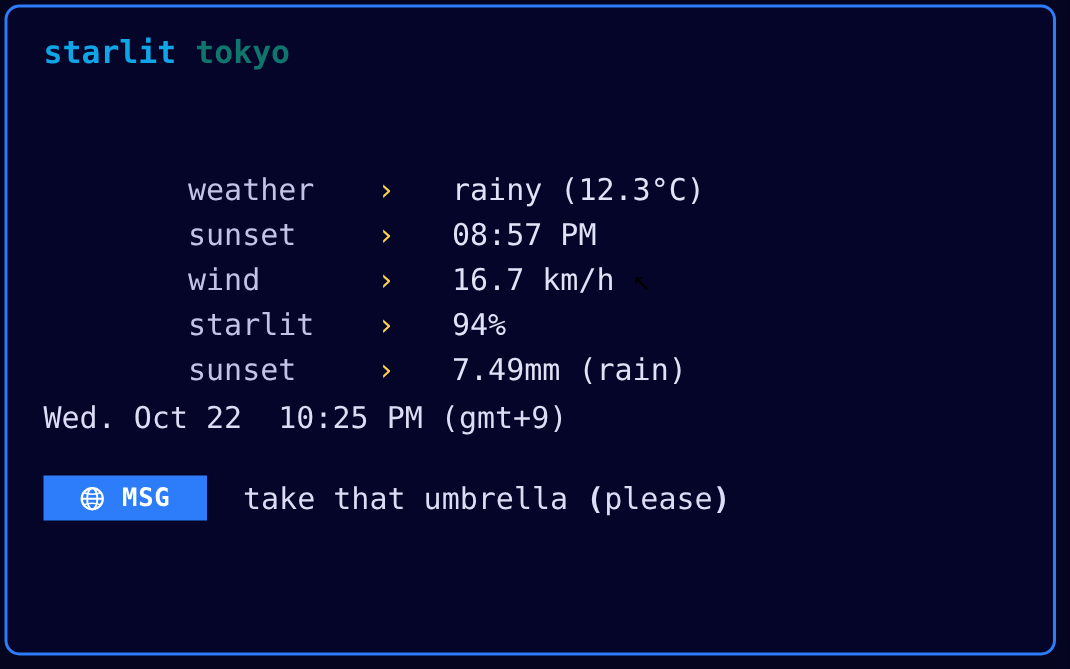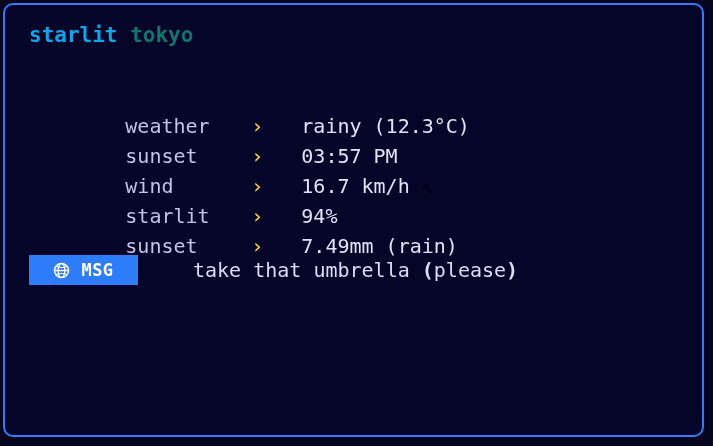--- a/index.html
+++ b/index.html
@@ -89,21 +89,20 @@
     color: #dcdcf4;
     white-space: pre;
   }
 
   
   .msgline {
     margin-top: 24px;
     display: flex;
     align-items: center;
     height: 30px;
-    gap: 41px;
   }
   .badge {
     width: 109px;
     height: 30px;
     background: #2d7dfa;
     display: flex;
     align-items: center;
     justify-content: center;
     gap: 11px;
     box-sizing: border-box;
@@ -114,21 +113,21 @@
     display: block;
   }
   .badge .badge-text {
     color: #ffffff;
     font-size: 17px;
     font-weight: bold;
     letter-spacing: 0.5px;
     line-height: 1;
   }
   .msgtext {
-    margin-left: 14px;
+    margin-left: 24px;
     font-size: 20px;
     line-height: 30px;
     color: #dcdcf4;
     white-space: pre;
   }
   .msgtext b { font-weight: bold; }
 </style>
 </head>
 <body>
 
@@ -138,37 +137,38 @@
     <div class="title"><span class="brand">starlit</span><span> </span><span class="city">tokyo</span></div>
 
 
     <div class="rows">
 
       <div class="row">
         <span class="label">weather</span><span class="chev">›</span><span class="value">rainy (12.3°C)</span>
       </div>
 
       <div class="row">
-        <span class="label">sunset</span><span class="chev">›</span><span class="value">03:57 PM</span>
+        <span class="label">sunset</span><span class="chev">›</span><span class="value">08:57 PM</span>
       </div>
 
       <div class="row">
         <span class="label">wind</span><span class="chev">›</span><span class="value">16.7 km/h </span><span class="arrow">↖</span>
       </div>
 
       <div class="row">
         <span class="label">starlit</span><span class="chev">›</span><span class="value">94%</span>
       </div>
 
       <div class="row">
         <span class="label">sunset</span><span class="chev">›</span><span class="value">7.49mm (rain)</span>
       </div>
 
     </div>
 
+    <div class="timestamp">Wed. Oct 22  10:25 PM (gmt+9)</div>
 
     <div class="msgline">
       <div class="badge">
         <svg class="globe" viewBox="0 0 20 20">
           <circle cx="10" cy="10" r="8.3" fill="none" stroke="#ffffff" stroke-width="1.7"></circle>
           <ellipse cx="10" cy="10" rx="4" ry="8.3" fill="none" stroke="#ffffff" stroke-width="1.5"></ellipse>
           <line x1="1.7" y1="10" x2="18.3" y2="10" stroke="#ffffff" stroke-width="1.5"></line>
           <path d="M3.6 5.3 Q10 7.6 16.4 5.3" fill="none" stroke="#ffffff" stroke-width="1.3"></path>
           <path d="M3.6 14.7 Q10 12.4 16.4 14.7" fill="none" stroke="#ffffff" stroke-width="1.3"></path>
         </svg>

